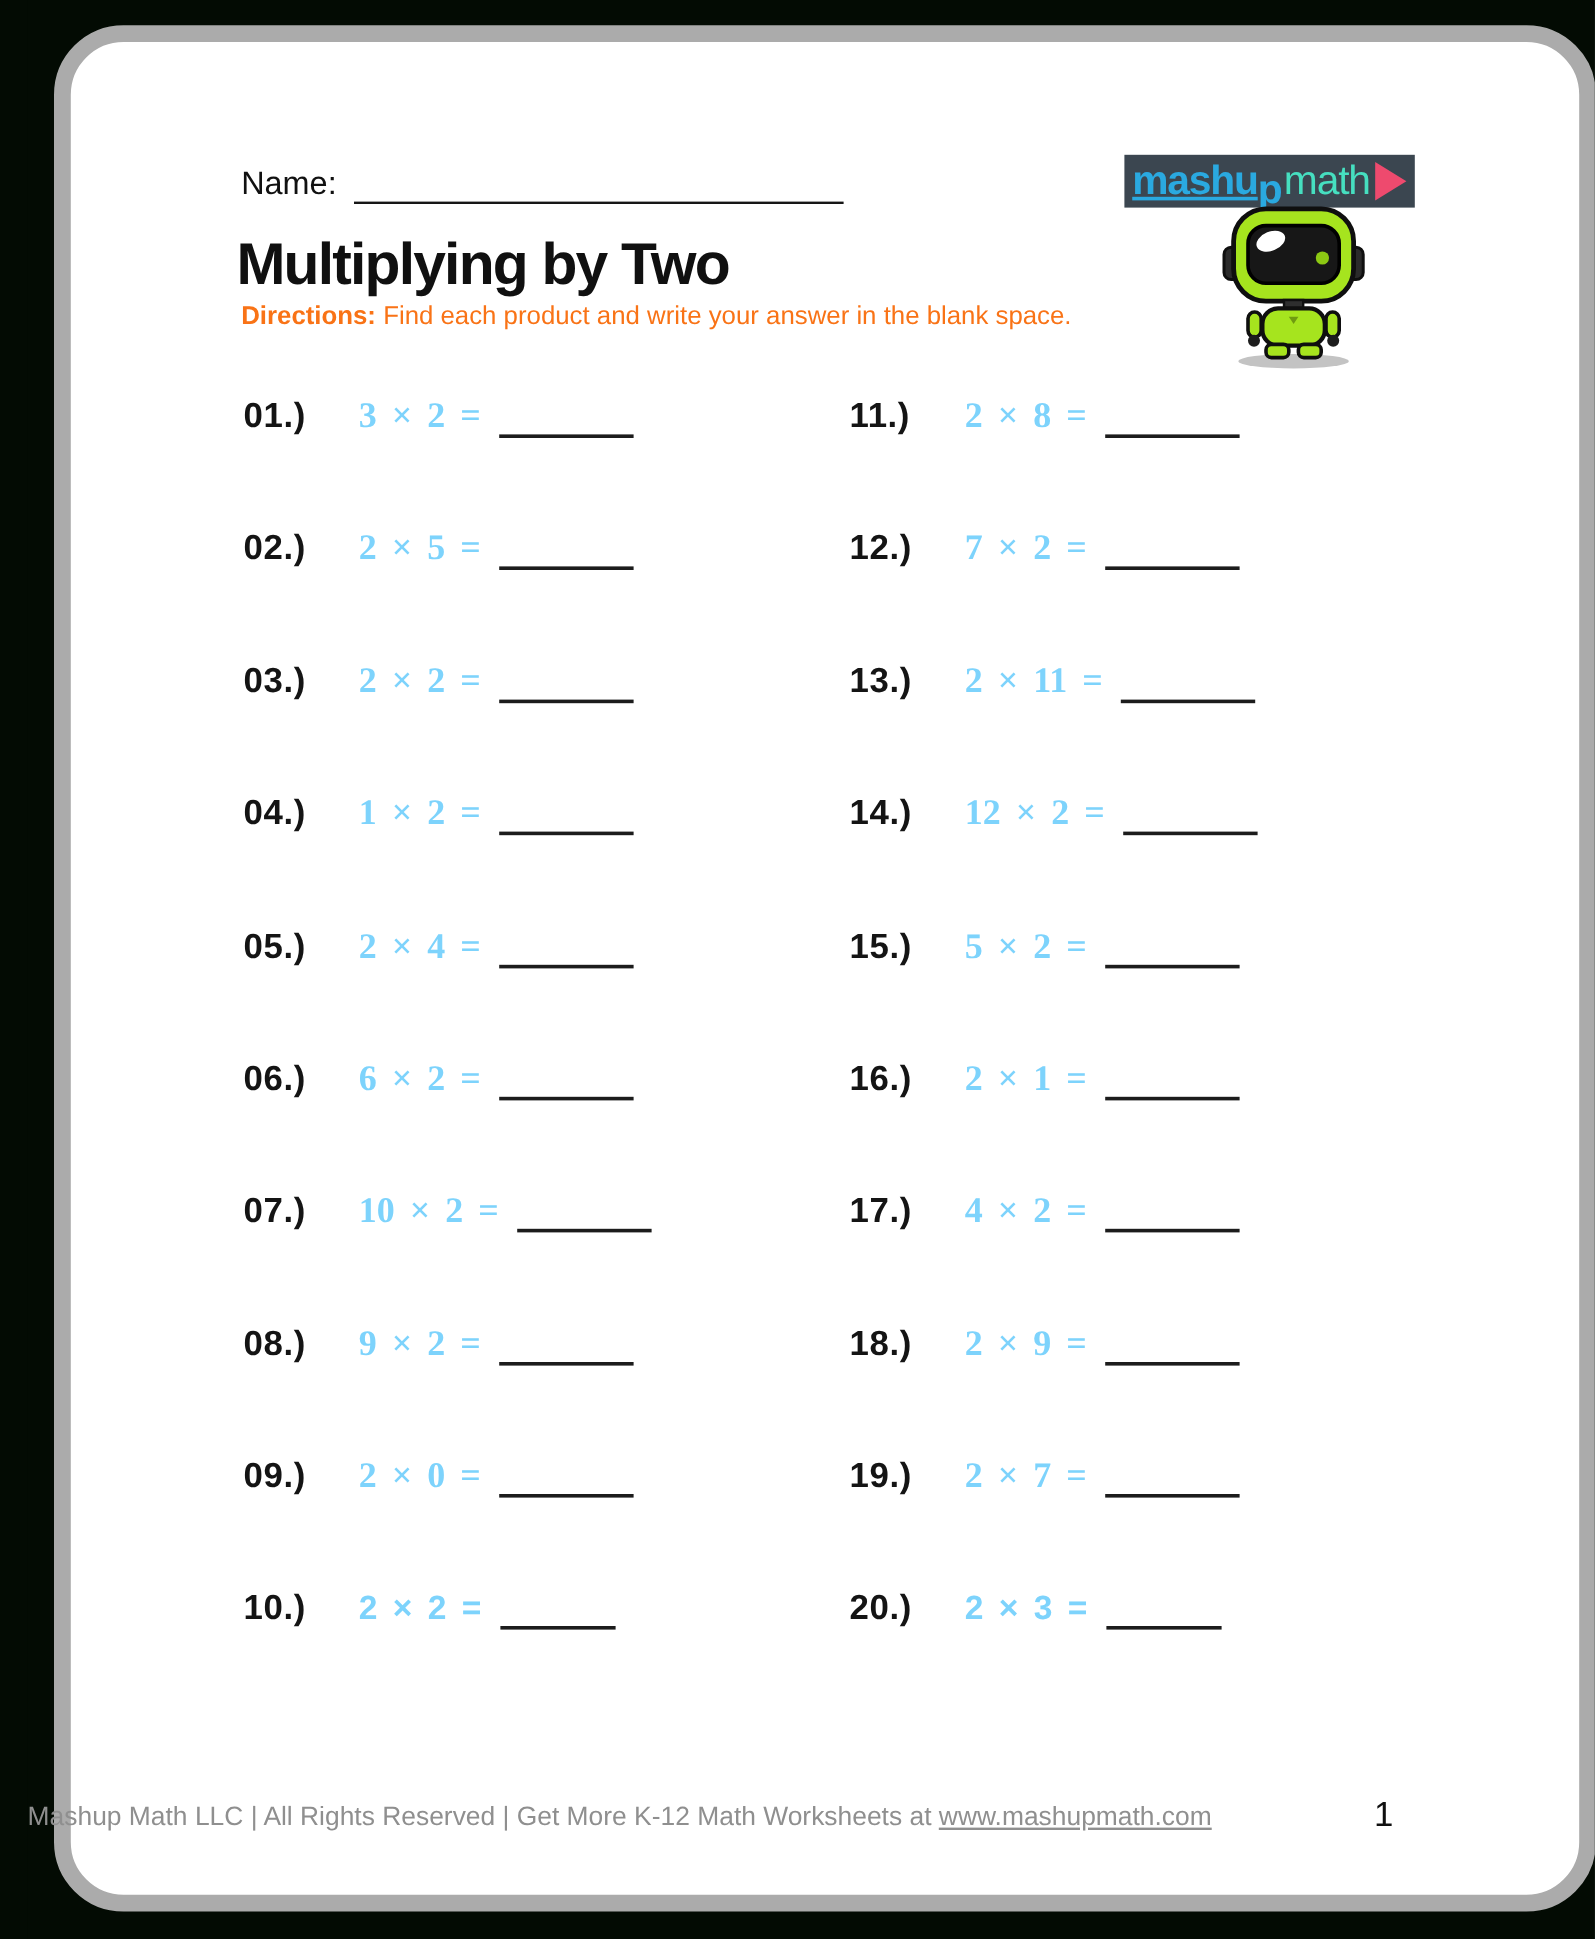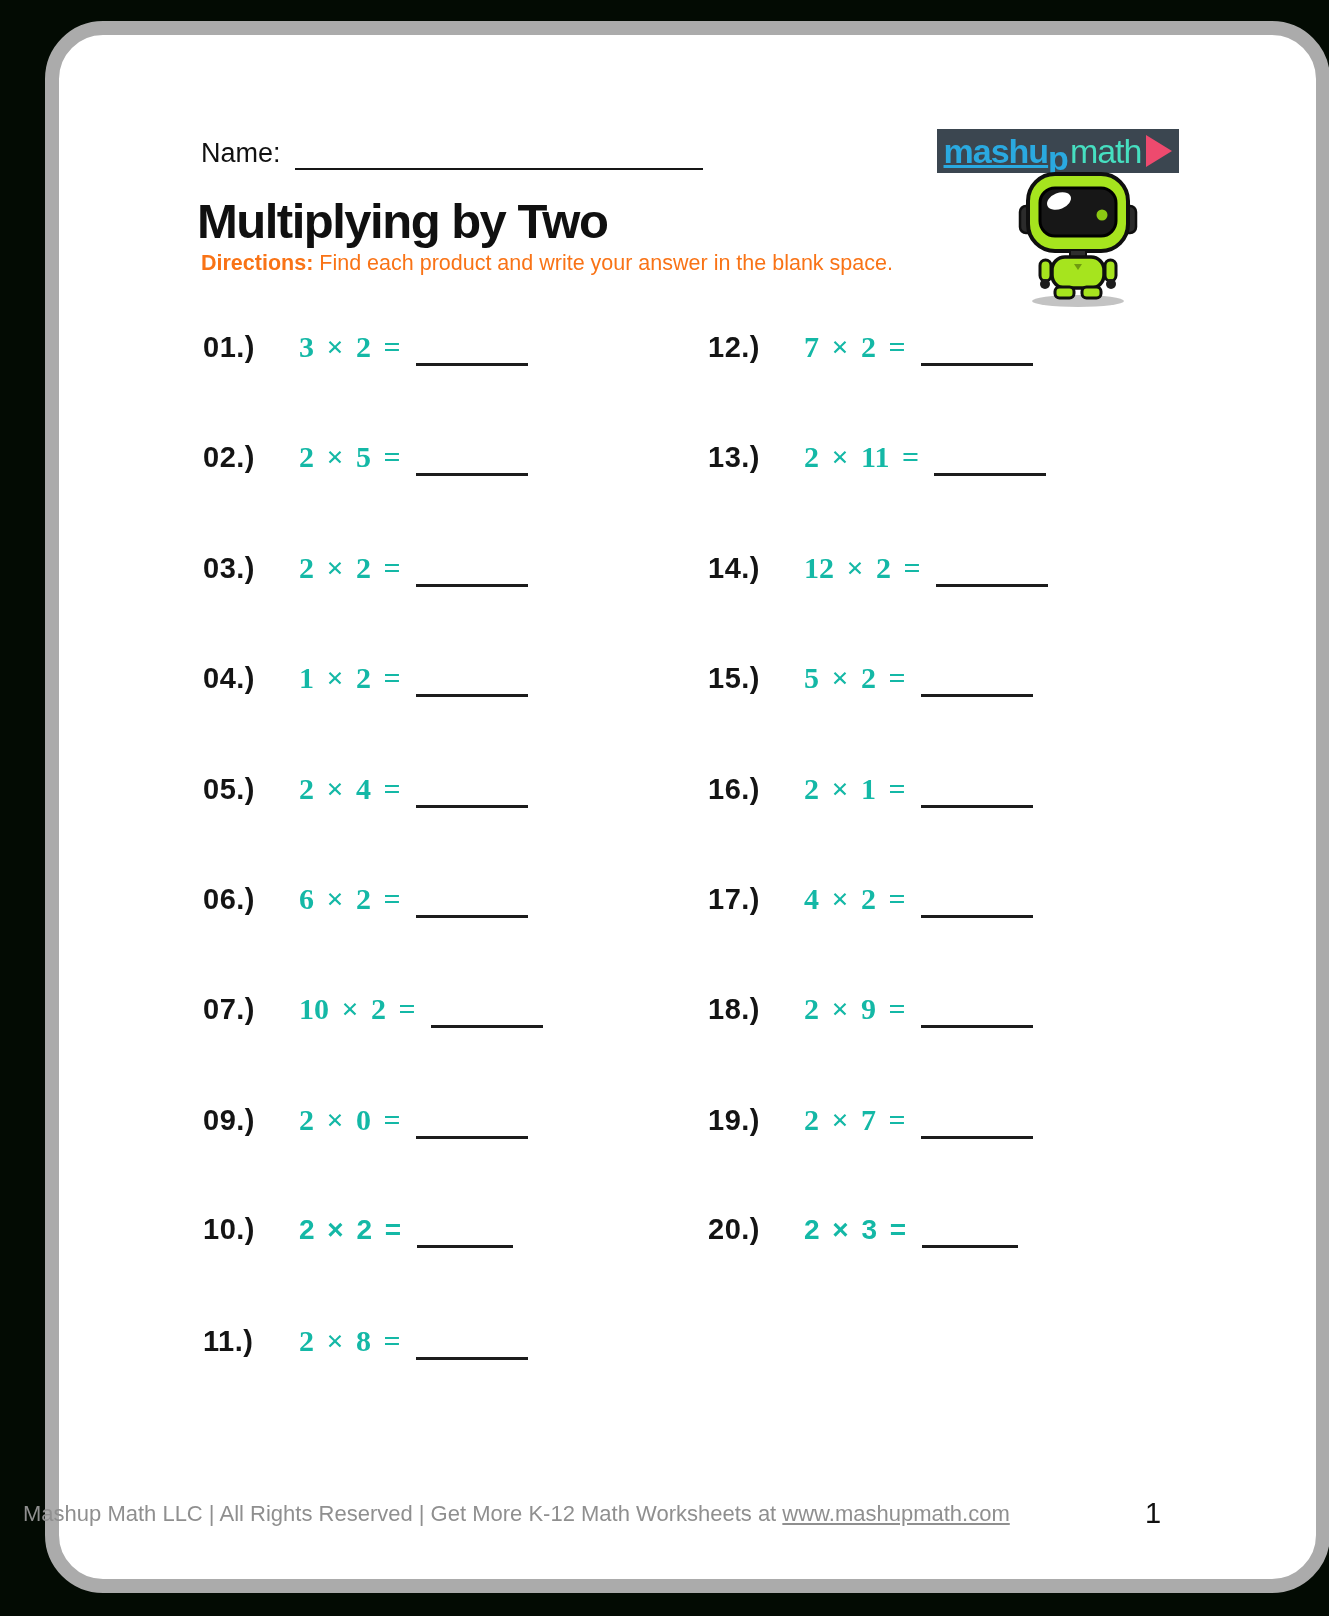--- a/index.html
+++ b/index.html
@@ -50,21 +50,21 @@
     grid-auto-flow:column;
   }
   .prob{display:flex;align-items:baseline;}
   .pnum{
     width:96px;flex:0 0 96px;
     font-family:"Liberation Sans",sans-serif;font-weight:800;font-size:29px;
     color:#141414;letter-spacing:0.5px;
   }
   .expr{
     font-family:"Liberation Serif",serif;font-weight:700;font-size:30px;
-    color:#14b8a6;word-spacing:5px;white-space:nowrap;
+    color:#7dd3fc;word-spacing:5px;white-space:nowrap;
   }
   .blank{
     display:inline-block;width:112px;height:1px;margin-left:15px;
     border-bottom:3px solid #1c1c1c;transform:translateY(9px);
   }
   .prob.sans .expr{
     font-family:"Liberation Sans",sans-serif;font-weight:700;font-size:28px;
     letter-spacing:0.5px;word-spacing:4px;
   }
   .prob.sans .blank{width:96px;}
@@ -155,20 +155,25 @@
     <span class="expr">6 × 2 =</span>
     <span class="blank"></span>
   </div>
 
   <div class="prob">
     <span class="pnum">07.)</span>
     <span class="expr">10 × 2 =</span>
     <span class="blank"></span>
   </div>
 
+  <div class="prob">
+    <span class="pnum">08.)</span>
+    <span class="expr">9 × 2 =</span>
+    <span class="blank"></span>
+  </div>
 
   <div class="prob">
     <span class="pnum">09.)</span>
     <span class="expr">2 × 0 =</span>
     <span class="blank"></span>
   </div>
 
   <div class="prob sans">
     <span class="pnum">10.)</span>
     <span class="expr">2 × 2 =</span>

